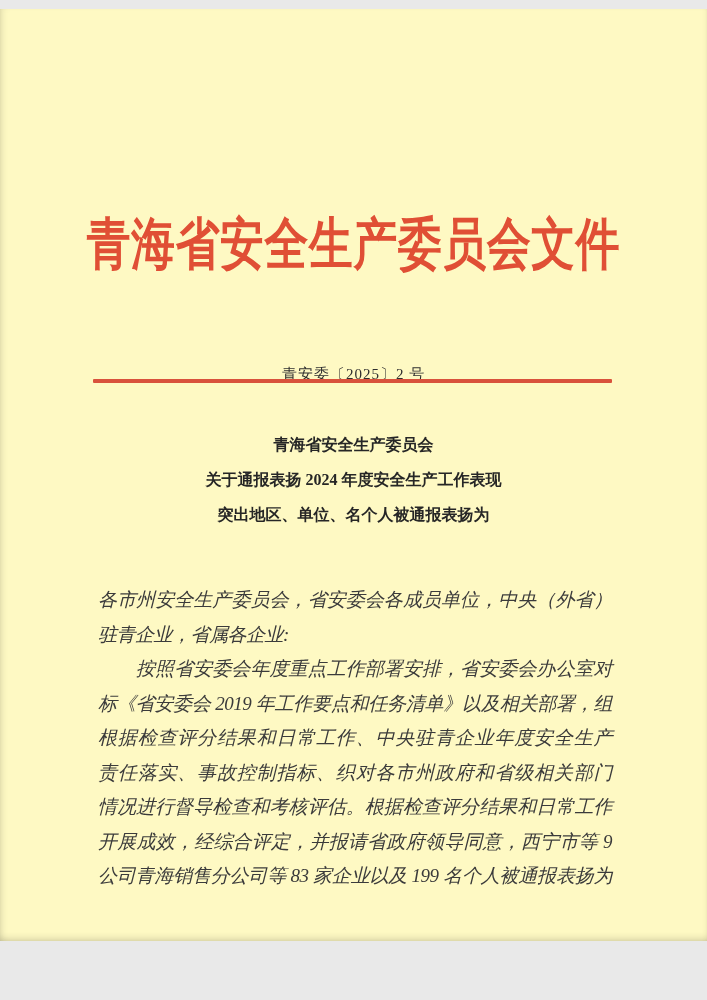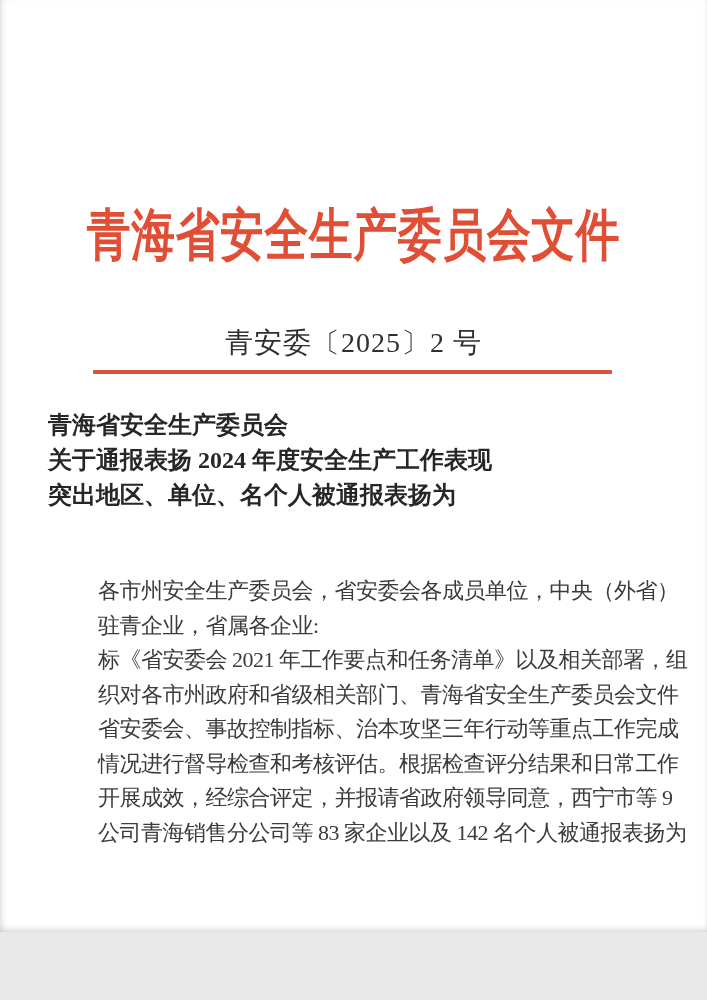--- a/index.html
+++ b/index.html
@@ -5,22 +5,22 @@
   html, body {
     margin: 0;
     padding: 0;
     background: #e9e9e9;
     font-family: "Liberation Serif", "DejaVu Serif", serif;
   }
   .scan-page {
     position: relative;
     width: 707px;
     height: 932px;
-    margin: 0 auto;
-    background: #ffffff;
+    margin: 9px auto;
+    background: #fef9c3;
     overflow: hidden;
     box-shadow: inset 6px 0 8px -6px rgba(0,0,0,0.18),
                 inset -4px 0 6px -5px rgba(0,0,0,0.10),
                 inset 0 -7px 8px -6px rgba(0,0,0,0.20);
   }
   .letterhead {
     position: absolute;
     top: 198px;
     left: 0;
     width: 100%;
@@ -28,57 +28,59 @@
     font-size: 56px;
     font-weight: bold;
     color: var(--letterhead-red, #e04f35);
     transform: scaleX(0.78);
     transform-origin: 50% 50%;
     white-space: nowrap;
     letter-spacing: 1px;
   }
   .doc-number {
     position: absolute;
-    top: 324px;
+    top: 356px;
     left: 0;
     width: 100%;
     text-align: center;
-    font-size: 28px;
+    font-size: 15px;
     color: #2f2f2f;
     letter-spacing: 1px;
   }
   .red-rule {
     position: absolute;
     top: 370px;
     left: 93px;
     width: 519px;
     height: 4px;
     background: var(--rule-red, #d9523c);
     border-radius: 1px;
   }
   .doc-title {
     position: absolute;
-    top: 408px;
+    top: 418px;
     left: 48px;
     width: 611px;
-    font-size: 24px;
+    text-align: center;
+    font-size: 16px;
     font-weight: bold;
     color: #262626;
     line-height: 35px;
   }
   .doc-title .title-line { white-space: nowrap; }
   .doc-body {
     position: absolute;
     top: 574px;
     left: 98px;
     width: 514px;
-    font-size: 22px;
+    font-size: 19px;
     letter-spacing: -0.5px;
     color: var(--body-text, #3b3b3b);
     line-height: 34.5px;
+    font-style: italic;
   }
   .body-line {
     text-align: justify;
     text-align-last: justify;
     white-space: nowrap;
   }
   .body-line.no-fill {
     text-align: center;
     text-align-last: left;
   }
@@ -105,23 +107,24 @@
 
   <div class="doc-title">
       <div class="title-line">青海省安全生产委员会</div>
       <div class="title-line">关于通报表扬 2024 年度安全生产工作表现</div>
       <div class="title-line">突出地区、单位、名个人被通报表扬为</div>
     </div>
 
   <div class="doc-body">
       <div class="body-line">各市州安全生产委员会，省安委会各成员单位，中央（外省）</div>
       <div class="body-line no-fill">驻青企业，省属各企业:</div>
-      <div class="body-line">标《省安委会 2021 年工作要点和任务清单》以及相关部署，组</div>
-      <div class="body-line">织对各市州政府和省级相关部门、青海省安全生产委员会文件</div>
-      <div class="body-line">省安委会、事故控制指标、治本攻坚三年行动等重点工作完成</div>
+      <div class="body-line indent">按照省安委会年度重点工作部署安排，省安委会办公室对</div>
+      <div class="body-line">标《省安委会 2019 年工作要点和任务清单》以及相关部署，组</div>
+      <div class="body-line">根据检查评分结果和日常工作、中央驻青企业年度安全生产</div>
+      <div class="body-line">责任落实、事故控制指标、织对各市州政府和省级相关部门</div>
       <div class="body-line">情况进行督导检查和考核评估。根据检查评分结果和日常工作</div>
       <div class="body-line">开展成效，经综合评定，并报请省政府领导同意，西宁市等 9</div>
-      <div class="body-line">公司青海销售分公司等 83 家企业以及 142 名个人被通报表扬为</div>
+      <div class="body-line">公司青海销售分公司等 83 家企业以及 199 名个人被通报表扬为</div>
     </div>
 
   <div class="page-number">— 1 —</div>
 
 </div>
 
 </body></html>

